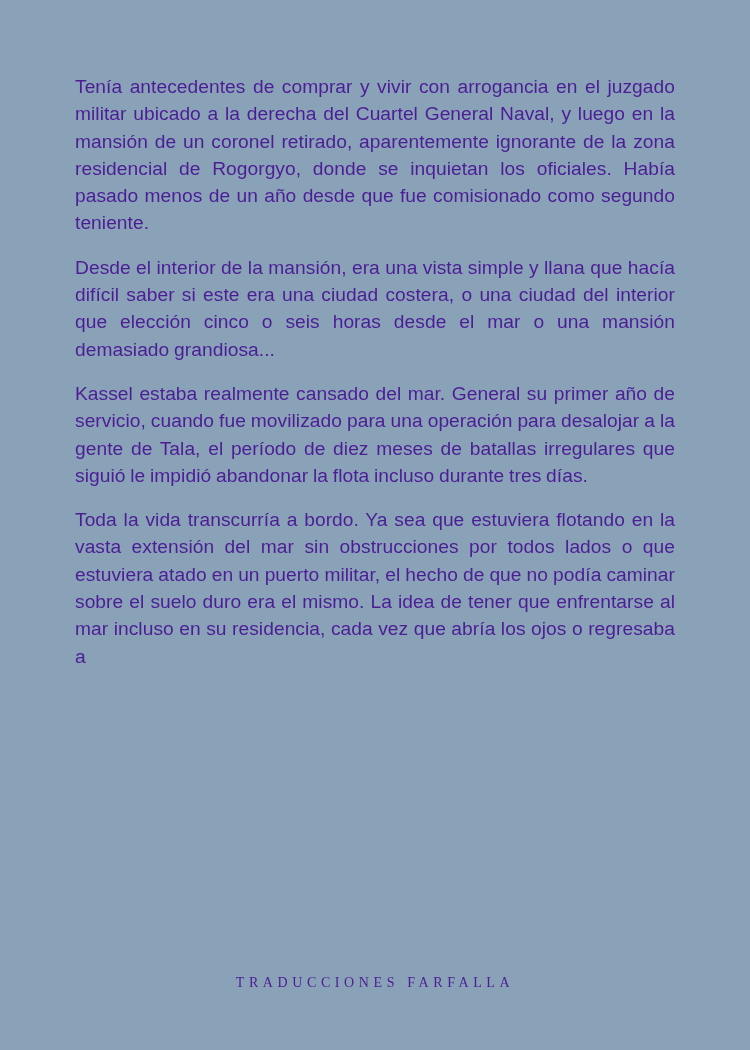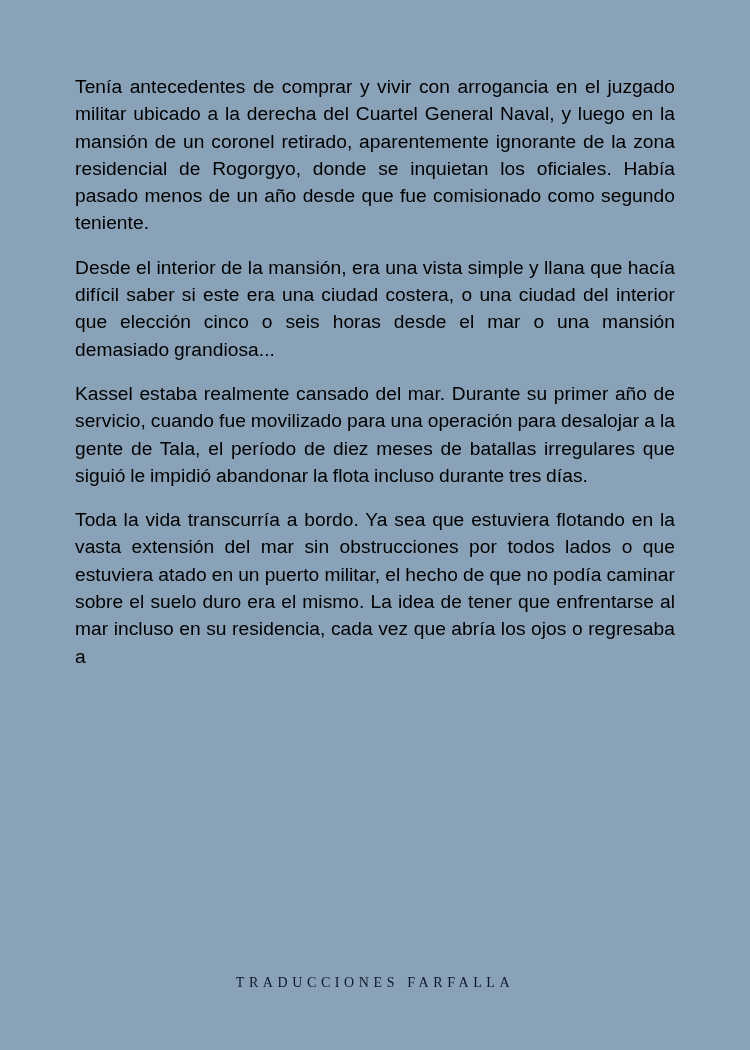--- a/index.html
+++ b/index.html
@@ -16,41 +16,41 @@
     .page {
       position: absolute;
       left: 75px;
       top: 73px;
       width: 600px;
     }
     .para {
       font-family: "Liberation Sans", sans-serif;
       font-size: 19.2px;
       line-height: 27.3px;
-      color: #000000;
+      color: #4c1d95;
       text-align: justify;
       margin: 0 0 17px 0;
       letter-spacing: 0.05px;
       word-spacing: -0.6px;
     }
     .footer {
       position: absolute;
       left: 0;
       width: 750px;
       top: 975px;
       text-align: center;
       font-family: "Liberation Serif", serif;
       font-size: 14px;
       letter-spacing: 4.6px;
-      color: #0f172a;
+      color: #4c1d95;
     }
   </style>
 </head>
 <body>
 
 <div class="page">
   <p class="para">Tenía antecedentes de comprar y vivir con arrogancia en el juzgado militar ubicado a la derecha del Cuartel General Naval, y luego en la mansión de un coronel retirado, aparentemente ignorante de la zona residencial de Rogorgyo, donde se inquietan los oficiales. Había pasado menos de un año desde que fue comisionado como segundo teniente.</p>
   <p class="para">Desde el interior de la mansión, era una vista simple y llana que hacía difícil saber si este era una ciudad costera, o una ciudad del interior que elección cinco o seis horas desde el mar o una mansión demasiado grandiosa...</p>
-  <p class="para">Kassel estaba realmente cansado del mar. Durante su primer año de servicio, cuando fue movilizado para una operación para desalojar a la gente de Tala, el período de diez meses de batallas irregulares que siguió le impidió abandonar la flota incluso durante tres días.</p>
+  <p class="para">Kassel estaba realmente cansado del mar. General su primer año de servicio, cuando fue movilizado para una operación para desalojar a la gente de Tala, el período de diez meses de batallas irregulares que siguió le impidió abandonar la flota incluso durante tres días.</p>
   <p class="para">Toda la vida transcurría a bordo. Ya sea que estuviera flotando en la vasta extensión del mar sin obstrucciones por todos lados o que estuviera atado en un puerto militar, el hecho de que no podía caminar sobre el suelo duro era el mismo. La idea de tener que enfrentarse al mar incluso en su residencia, cada vez que abría los ojos o regresaba a</p>
 </div>
 
 <div class="footer">TRADUCCIONES FARFALLA</div>
 
 </body></html>

